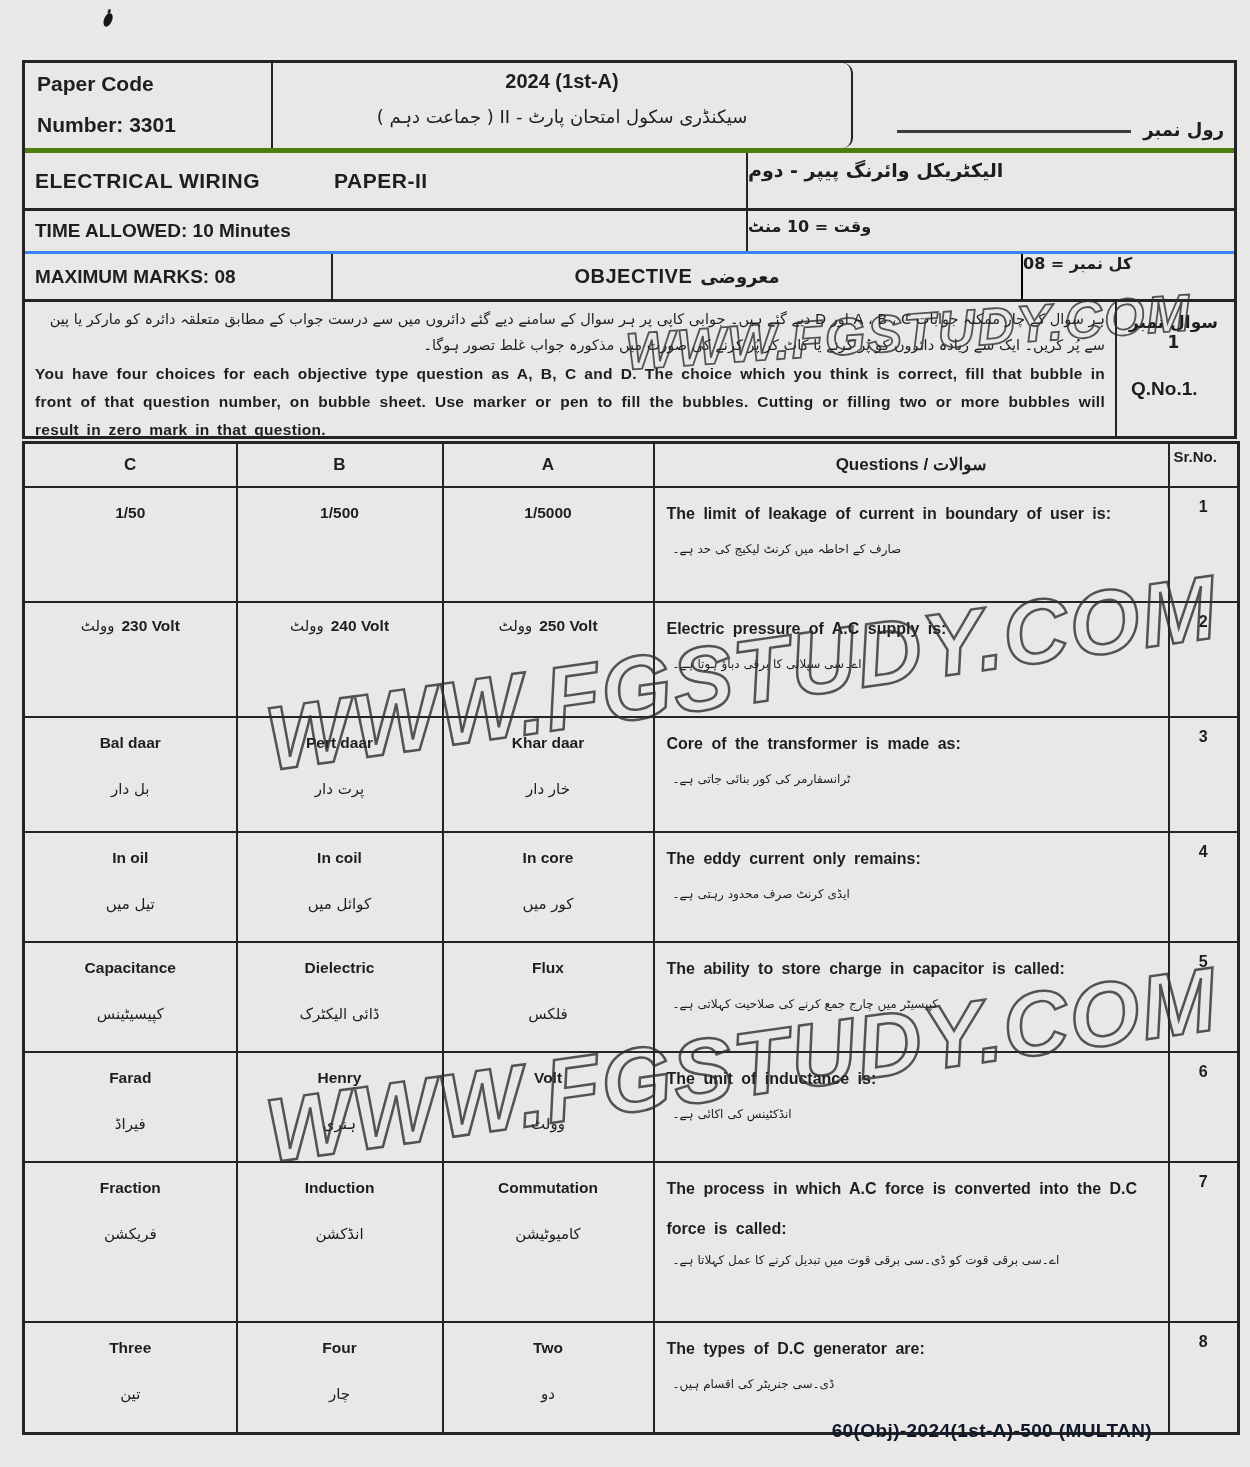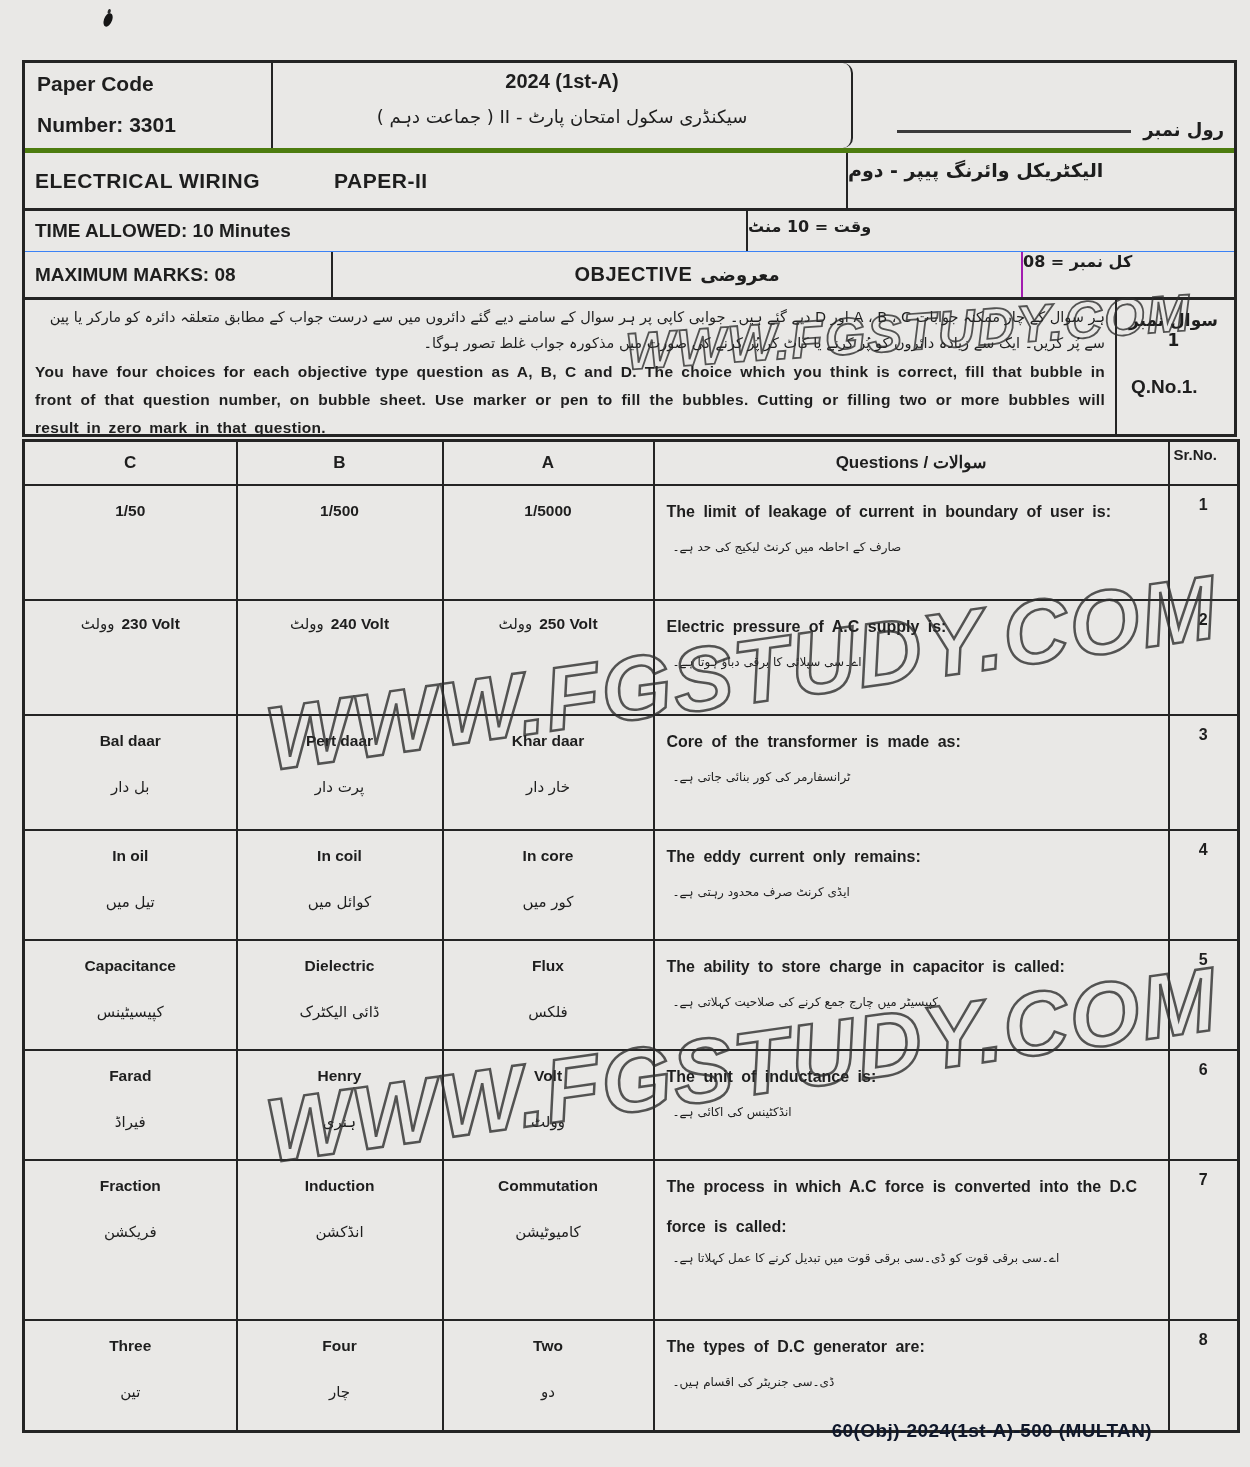--- a/index.html
+++ b/index.html
@@ -22,32 +22,32 @@
   .rowA .c1 div{font-weight:bold;font-size:21px;}
   .rowA .c1 .pc2{margin-top:17px;}
   .rowA .c2{width:580px;box-sizing:border-box;border-right:2px solid #242424;text-align:center;border-radius:10px;}
   .rowA .c2 .yr{font-weight:bold;font-size:20px;margin-top:7px;}
   .rowA .c2 .ex{font-size:18px;margin-top:13px;}
   .rowA .c3{flex:1;display:flex;align-items:flex-end;box-sizing:border-box;padding:0 10px 8px 14px;}
   .roll-line{flex:1;border-bottom:3px solid #3a3a3a;margin:0 12px 7px 30px;height:0;}
   .rowA .c3 .rl{font-size:18px;font-weight:bold;}
 
   .rowB{display:flex;height:55px;border-bottom:3px solid #242424;}
-  .rowB .left{width:823px;box-sizing:border-box;border-right:2px solid #242424;display:flex;align-items:center;gap:74px;padding-left:10px;}
+  .rowB .left{width:723px;box-sizing:border-box;border-right:2px solid #242424;display:flex;align-items:center;gap:74px;padding-left:10px;}
   .rowB .left span{font-weight:bold;font-size:21px;letter-spacing:.5px;}
   .rowB .right{flex:1;box-sizing:border-box;padding:6px 14px 0 0;font-size:19px;font-weight:bold;text-align:left;}
   .rowB .right .urdu{display:inline-block;}
 
-  .rowC{display:flex;height:40px;border-bottom:1px solid #3b82f6;}
+  .rowC{display:flex;height:40px;border-bottom:3px solid #3b82f6;}
   .rowC .left{width:723px;box-sizing:border-box;border-right:2px solid #242424;display:flex;align-items:center;padding-left:10px;font-weight:bold;font-size:19px;}
   .rowC .right{flex:1;box-sizing:border-box;padding:6px 14px 0 0;font-size:16px;font-weight:bold;}
 
   .rowD{display:flex;height:45px;}
   .rowD .c1{width:308px;box-sizing:border-box;border-right:2px solid #242424;display:flex;align-items:center;padding-left:10px;font-weight:bold;font-size:19px;}
-  .rowD .c2{width:690px;box-sizing:border-box;border-right:2px solid #a21caf;display:flex;align-items:center;justify-content:center;gap:8px;}
+  .rowD .c2{width:690px;box-sizing:border-box;border-right:2px solid #000000;display:flex;align-items:center;justify-content:center;gap:8px;}
   .rowD .c2 .obj{font-weight:bold;font-size:20px;letter-spacing:.5px;}
   .rowD .c2 .urdu{font-size:18px;font-weight:bold;}
   .rowD .c3{flex:1;box-sizing:border-box;padding:0 14px 0 0;font-size:16px;font-weight:bold;}
 
   
   .instr{display:flex;height:137px;box-sizing:border-box;border:3px solid #242424;border-top:none;}
   .instr .main{width:1092px;box-sizing:border-box;border-right:2px solid #242424;padding:4px 10px 0 10px;overflow:hidden;}
   .instr .ur-line{font-size:14.5px;line-height:26px;text-align:right;}
   .instr .en-line{font-weight:bold;font-size:15.5px;line-height:28px;word-spacing:3px;letter-spacing:.3px;text-align:justify;margin-top:2px;}
   .instr .qno{flex:1;box-sizing:border-box;padding:10px 10px 0 6px;text-align:center;}

